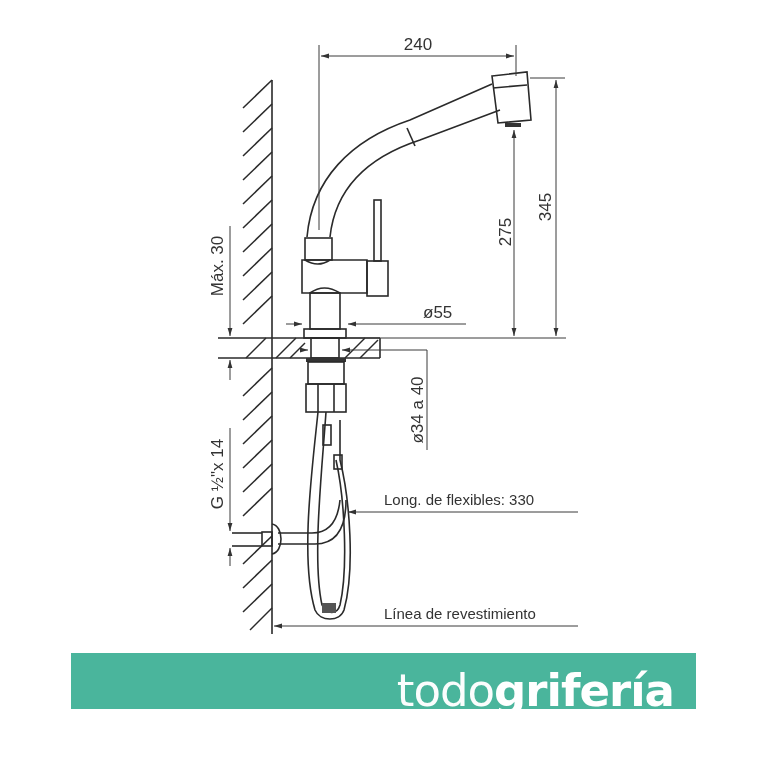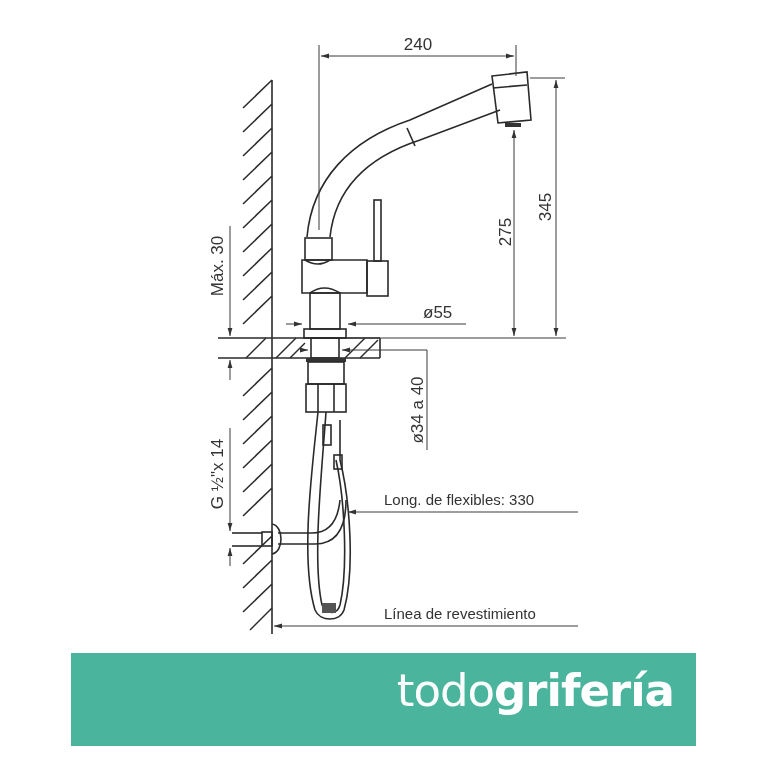--- a/index.html
+++ b/index.html
@@ -3,21 +3,21 @@
 <meta charset="utf-8">
 <style>
   html,body{margin:0;padding:0;background:#ffffff;}
   body{width:768px;height:768px;position:relative;overflow:hidden;font-family:"Liberation Sans",sans-serif;}
   #drawing{position:absolute;left:0;top:0;width:768px;height:650px;}
   .ln{stroke:#2a2a2a;fill:none;stroke-width:1.6;}
   .thin{stroke:#3a3a3a;fill:none;stroke-width:1;}
   .hatch{stroke:#2a2a2a;stroke-width:1.5;}
   .dim{font-family:"Liberation Sans",sans-serif;font-size:17px;fill:#333;}
   .lbl{font-family:"Liberation Sans",sans-serif;font-size:15px;fill:#333;}
-  #brand{position:absolute;left:71px;top:653px;width:625px;height:93px;background:#4ab59c;}
+  #brand{position:absolute;left:71px;top:653px;width:625px;height:56px;background:#4ab59c;}
   #brand-text{position:absolute;right:22px;top:10px;color:#ffffff;font-size:45px;line-height:56px;font-family:"DejaVu Sans",sans-serif;letter-spacing:-1px;}
   #brand-text .light{font-weight:normal;opacity:0.98;}
   #brand-text .bold{font-weight:bold;}
 </style>
 </head>
 <body>
 
 <svg id="drawing" viewBox="0 0 768 650" xmlns="http://www.w3.org/2000/svg">
   <defs>
     <marker id="arr" viewBox="0 0 10 10" refX="10" refY="5" markerWidth="8" markerHeight="8" orient="auto-start-reverse">

